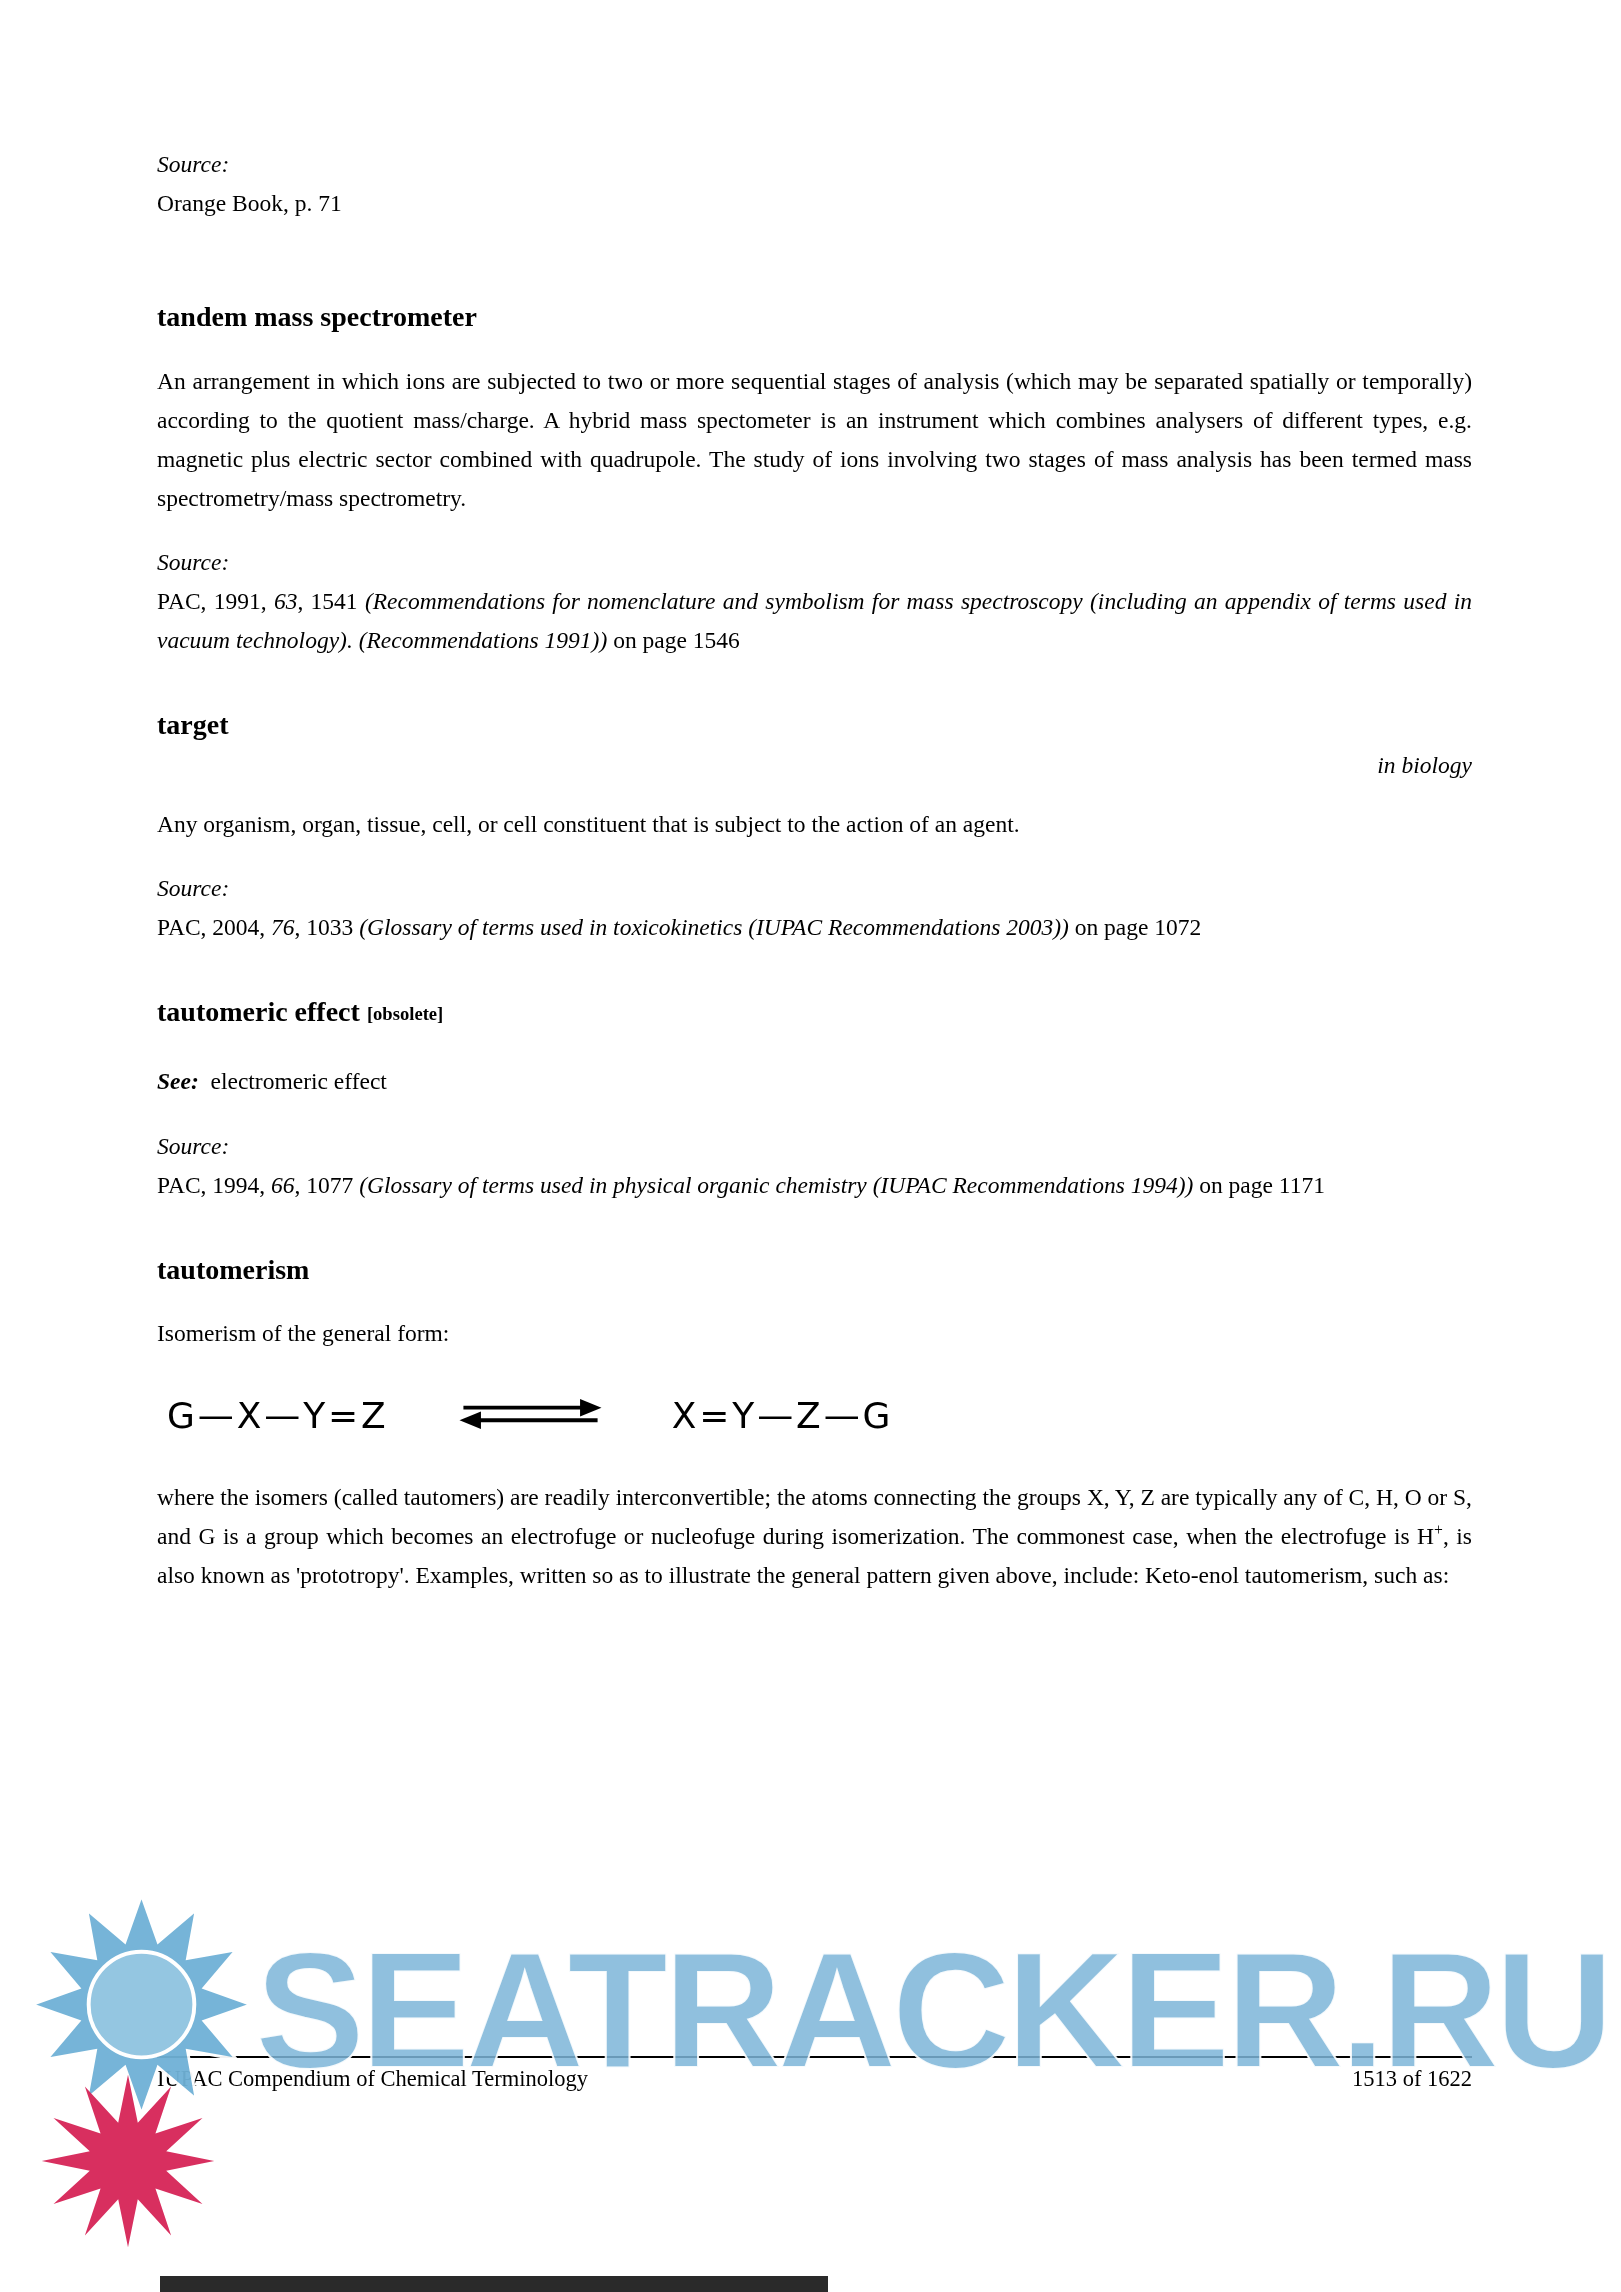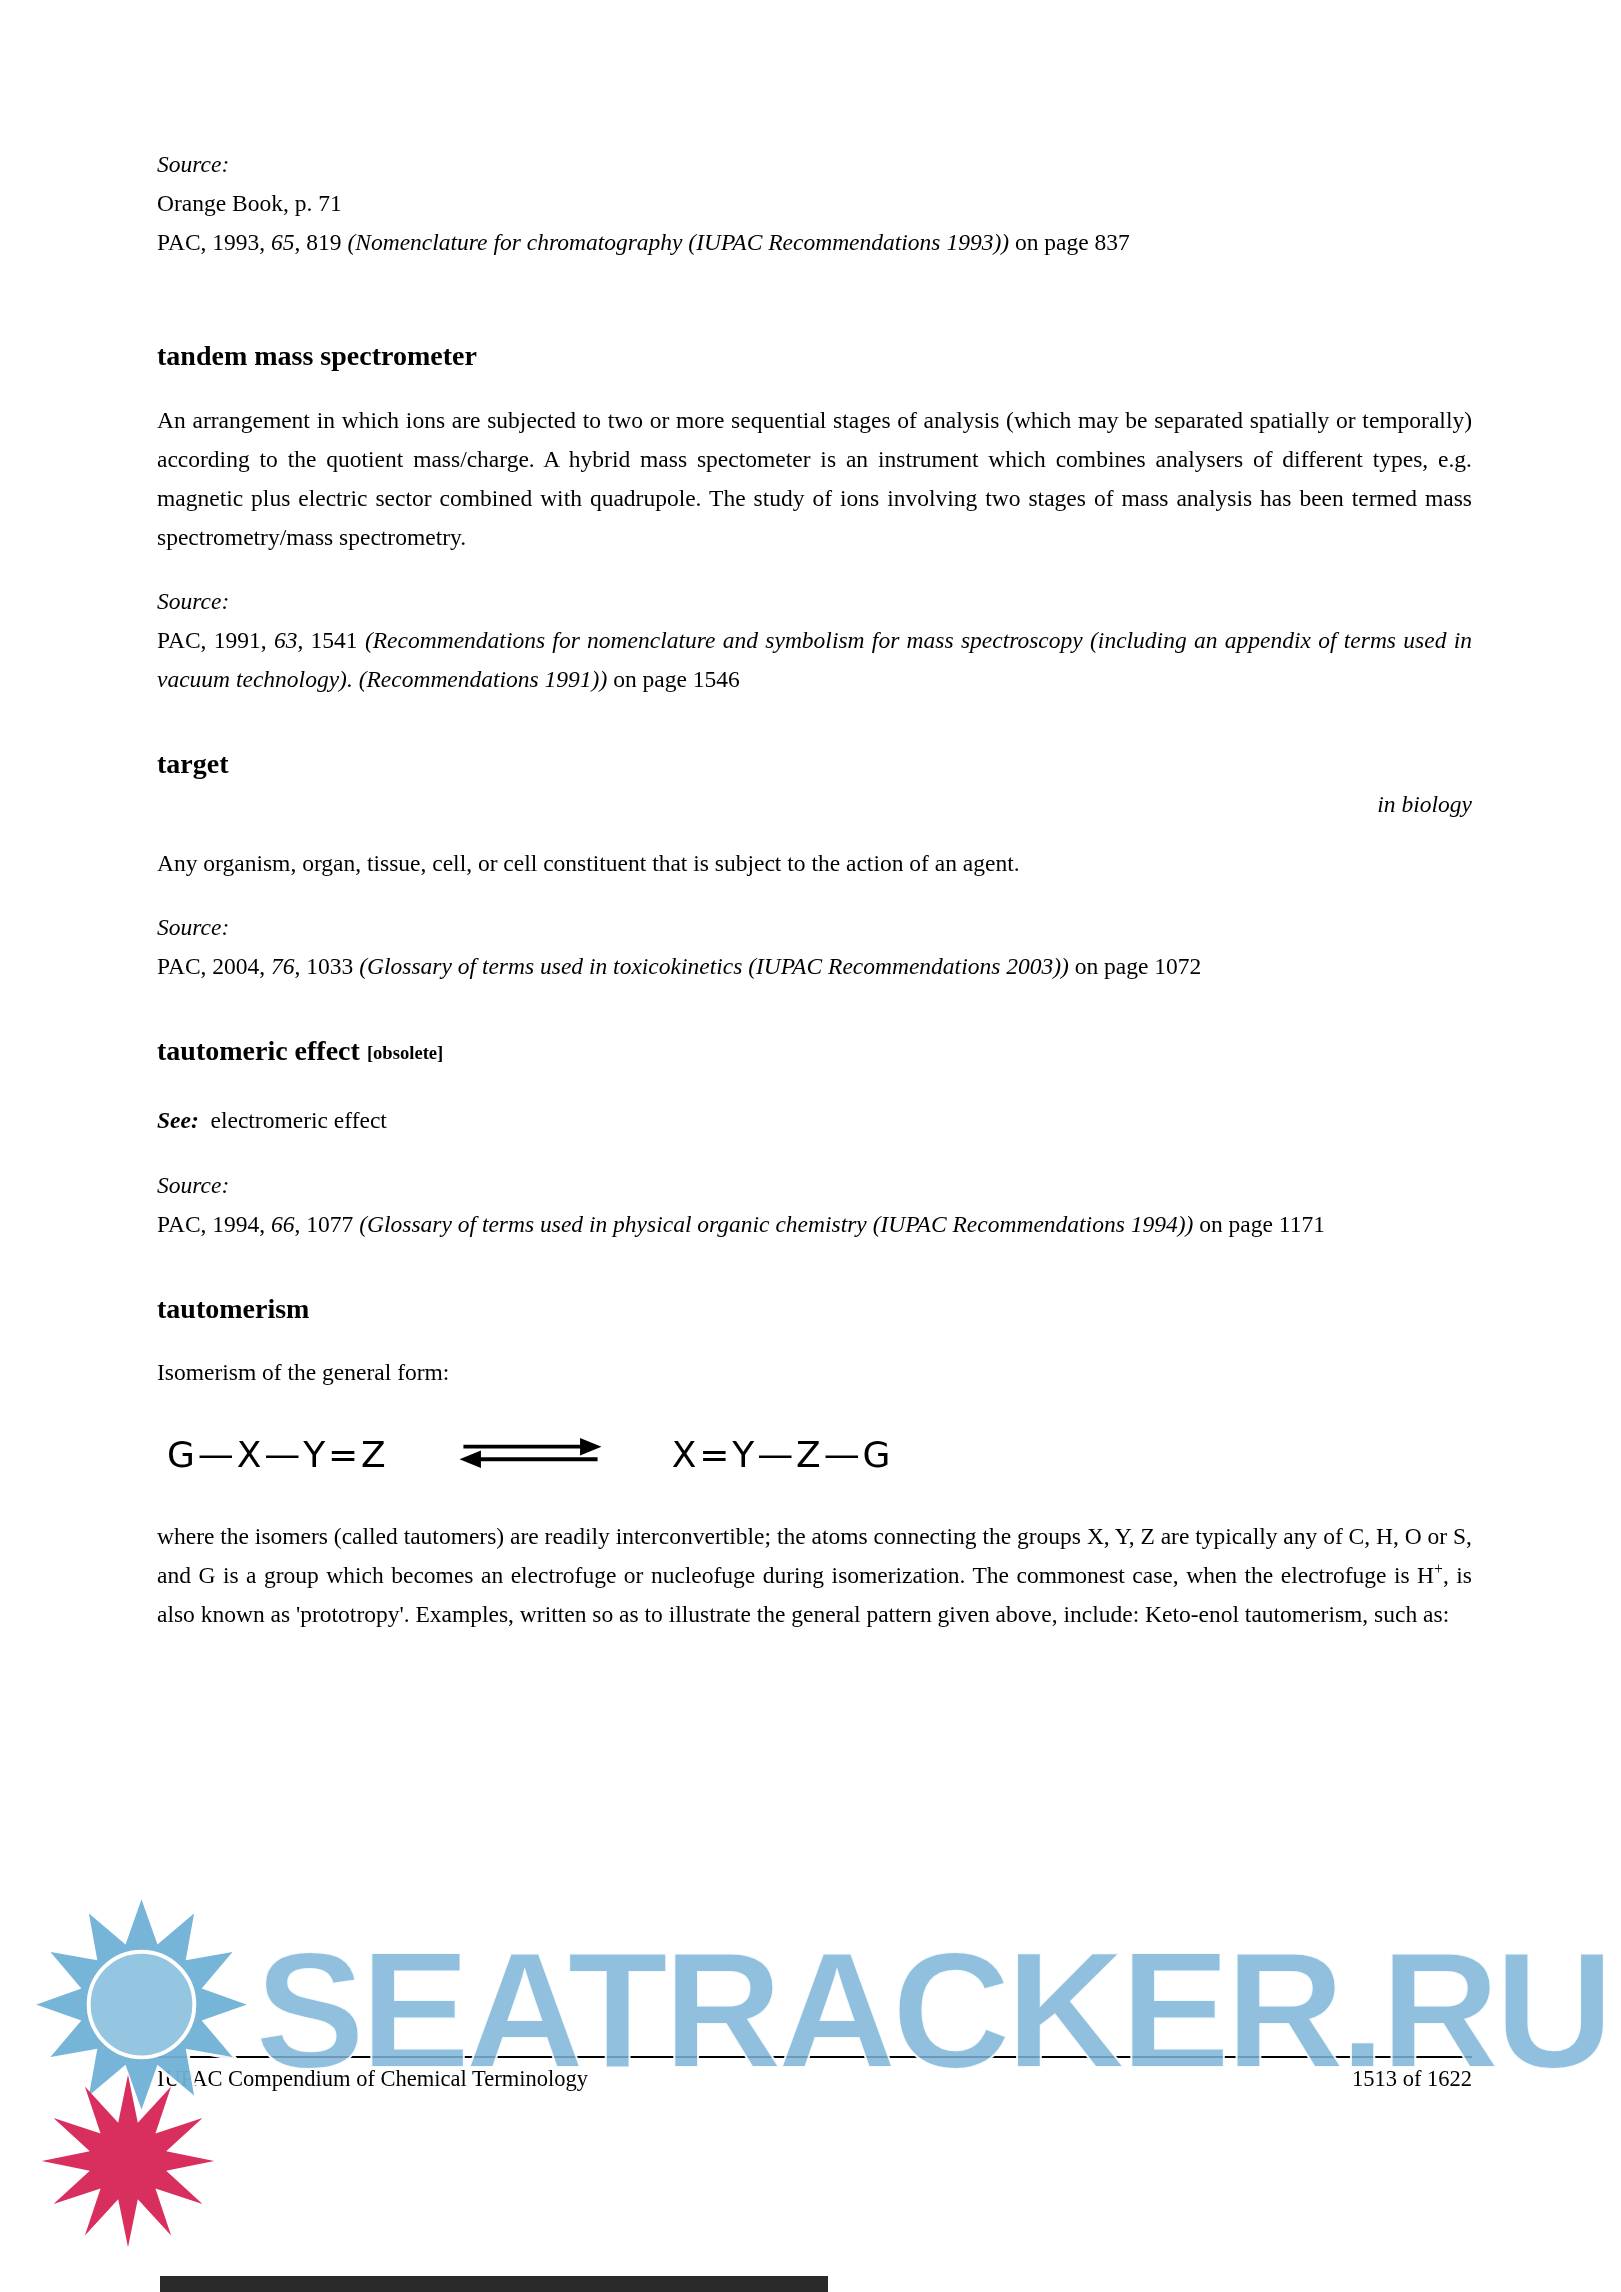--- a/index.html
+++ b/index.html
@@ -113,21 +113,20 @@
 </head>
 <body>
 
 <div class="page">
 
   <div class="content">
 
     <section class="entry-gap-a">
       <p><span class="src-label">Source:</span></p>
       <p>Orange Book, p. 71</p>
-      <p class="src-ref"><span>PAC, 1993, </span><span class="seg-i">65</span><span>, 819 </span><span class="seg-i">(Nomenclature for chromatography (IUPAC Recommendations 1993))</span><span> on page 837</span></p>
     </section>
 
     <section class="entry-gap">
       <h2 class="term">tandem mass spectrometer</h2>
       <p class="body-par">An arrangement in which ions are subjected to two or more sequential stages of analysis (which may be separated spatially or temporally) according to the quotient mass/charge. A hybrid mass spectometer is an instrument which combines analysers of different types, e.g. magnetic plus electric sector combined with quadrupole. The study of ions involving two stages of mass analysis has been termed mass spectrometry/mass spectrometry.</p>
       <p><span class="src-label">Source:</span></p>
       <p class="src-ref"><span>PAC, 1991, </span><span class="seg-i">63</span><span>, 1541 </span><span class="seg-i">(Recommendations for nomenclature and symbolism for mass spectroscopy (including an appendix of terms used in vacuum technology). (Recommendations 1991))</span><span> on page 1546</span></p>
     </section>
 
     <section class="entry-gap">

